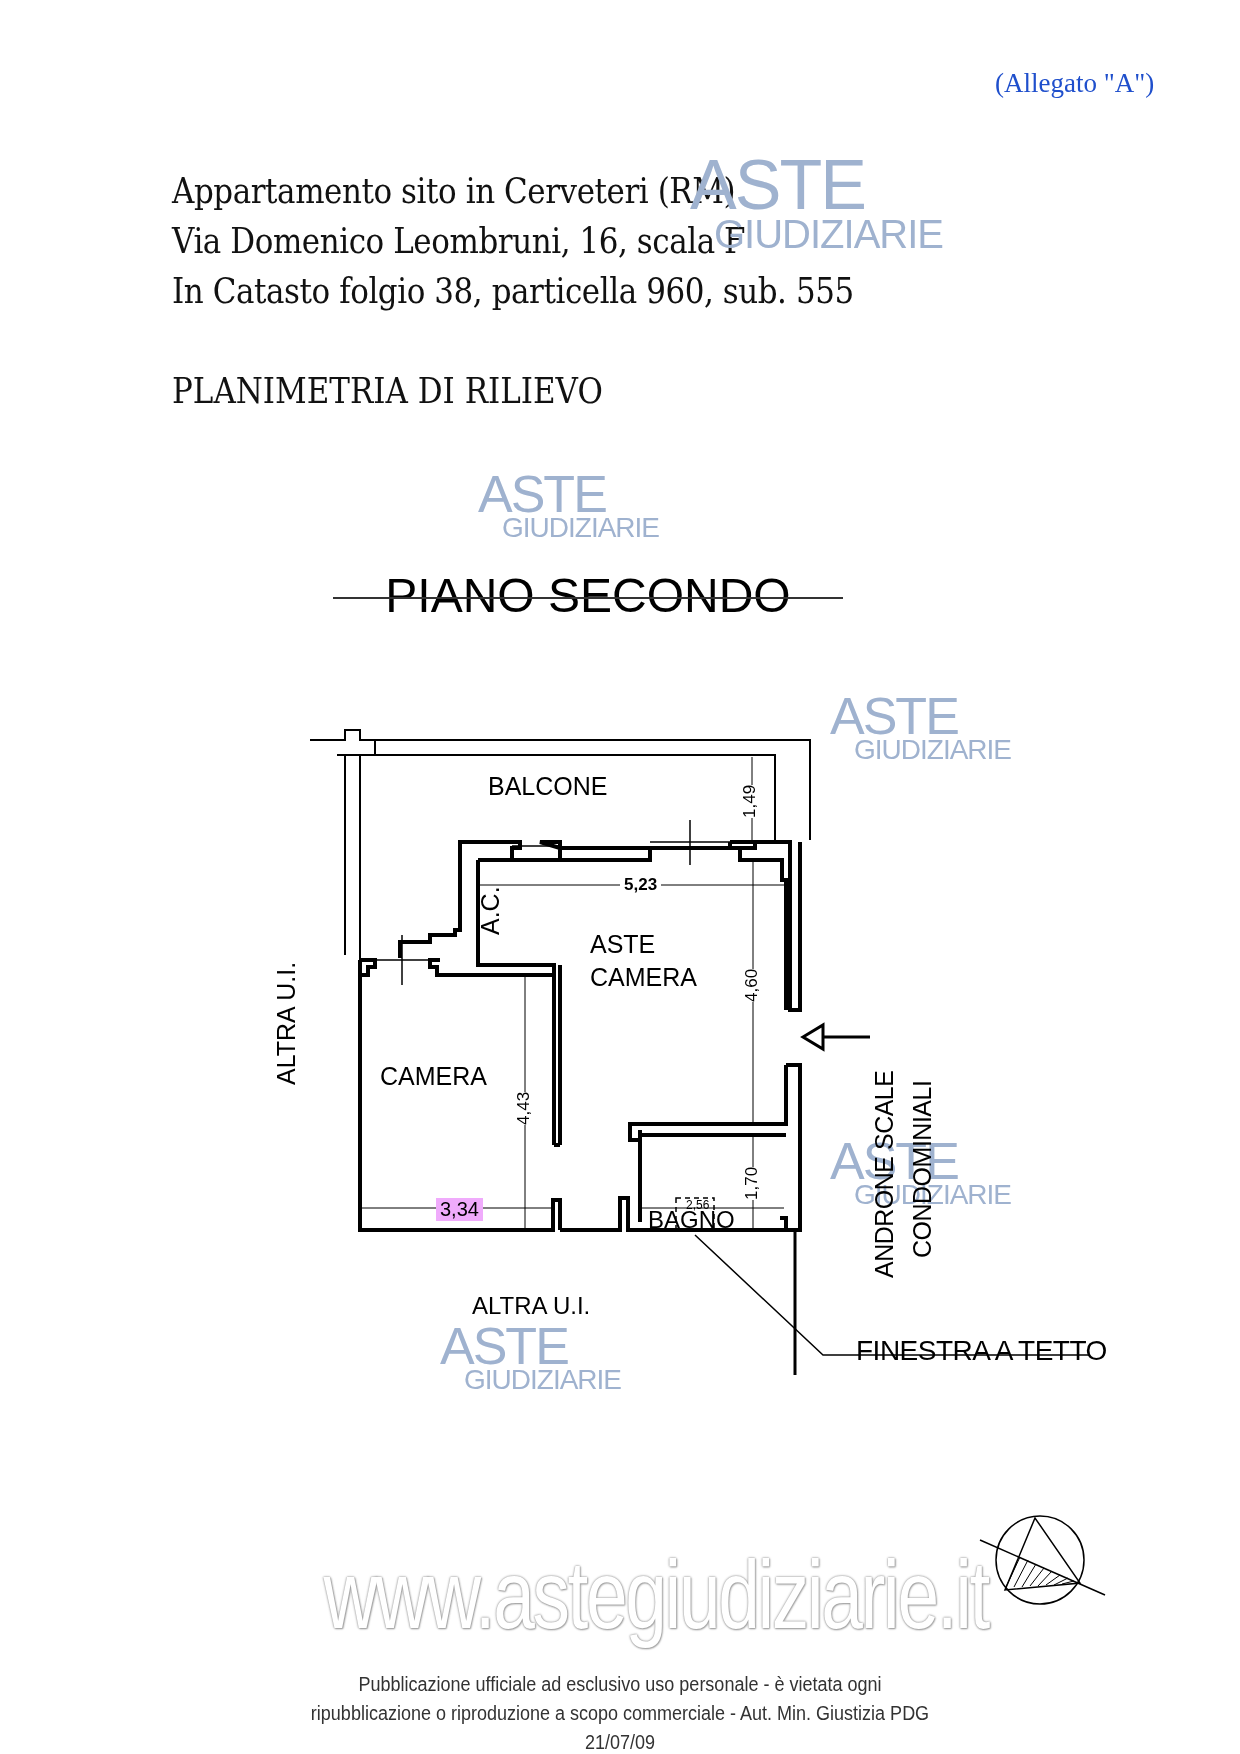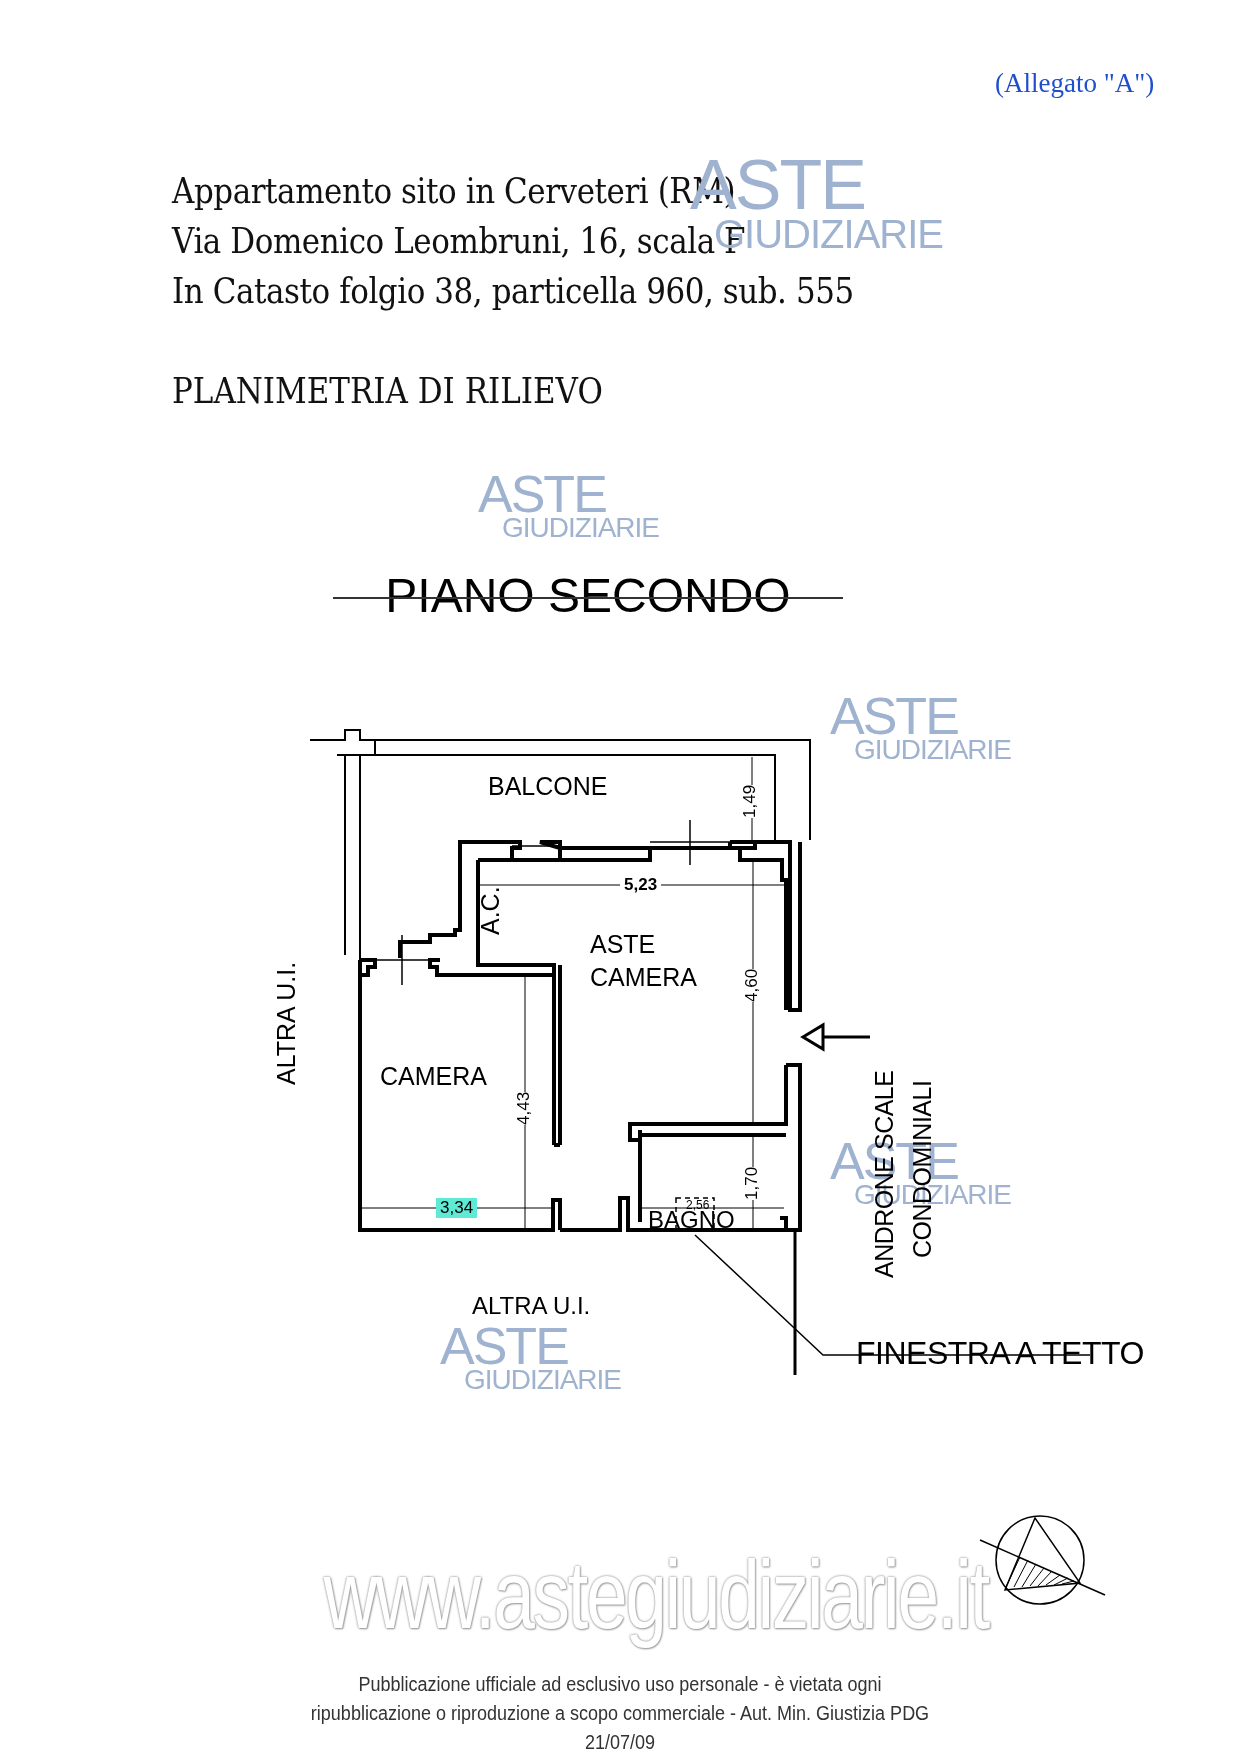--- a/index.html
+++ b/index.html
@@ -142,28 +142,28 @@
   <div>CAMERA</div>
 </div>
 <div class="abs" style="left:380px;top:1062px;font-family:'Liberation Sans',sans-serif;font-size:25px;">CAMERA</div>
 <div class="abs" style="left:648px;top:1206px;font-family:'Liberation Sans',sans-serif;font-size:24px;">BAGNO</div>
 <div class="abs" style="left:476px;top:895px;font-family:'Liberation Sans',sans-serif;font-size:25px;transform:rotate(-90deg);transform-origin:left top;width:60px;top:935px;">A.C.</div>
 
 <div class="abs" style="left:740px;top:780px;font-family:'Liberation Sans',sans-serif;font-size:17px;background:#fff;transform:rotate(-90deg);transform-origin:left top;top:818px;">1,49</div>
 <div class="abs" style="left:620px;top:875px;font-family:'Liberation Sans',sans-serif;font-size:17px;background:#fff;padding:0 4px;font-weight:bold;">5,23</div>
 <div class="abs" style="left:742px;top:1002px;font-family:'Liberation Sans',sans-serif;font-size:17px;background:#fff;transform:rotate(-90deg);transform-origin:left top;">4,60</div>
 <div class="abs" style="left:514px;top:1125px;font-family:'Liberation Sans',sans-serif;font-size:17px;background:#fff;transform:rotate(-90deg);transform-origin:left top;">4,43</div>
-<div class="abs" style="left:436px;top:1198px;font-family:'Liberation Sans',sans-serif;font-size:17px;background:#5eead4;padding:0 4px;">3,34</div>
+<div class="abs" style="left:436px;top:1198px;font-family:'Liberation Sans',sans-serif;font-size:20px;background:#f0abfc;padding:0 4px;">3,34</div>
 <div class="abs" style="left:686px;top:1198px;font-family:'Liberation Sans',sans-serif;font-size:12px;">2,56</div>
 <div class="abs" style="left:742px;top:1200px;font-family:'Liberation Sans',sans-serif;font-size:17px;background:#fff;transform:rotate(-90deg);transform-origin:left top;">1,70</div>
 
 <div class="abs" style="left:272px;top:1085px;font-family:'Liberation Sans',sans-serif;font-size:25px;transform:rotate(-90deg);transform-origin:left top;white-space:nowrap;">ALTRA U.I.</div>
 <div class="abs" style="left:472px;top:1292px;font-family:'Liberation Sans',sans-serif;font-size:24px;white-space:nowrap;">ALTRA U.I.</div>
 <div class="abs" style="left:870px;top:1278px;font-family:'Liberation Sans',sans-serif;font-size:25px;transform:rotate(-90deg);transform-origin:left top;white-space:nowrap;letter-spacing:-0.5px;">ANDRONE SCALE</div>
 <div class="abs" style="left:908px;top:1258px;font-family:'Liberation Sans',sans-serif;font-size:25px;transform:rotate(-90deg);transform-origin:left top;white-space:nowrap;letter-spacing:-0.5px;">CONDOMINIALI</div>
-<div class="abs" style="left:856px;top:1335px;font-family:'Liberation Sans',sans-serif;font-size:32px;white-space:nowrap;letter-spacing:-0.5px;">FINESTRA A TETTO</div>
+<div class="abs" style="left:856px;top:1335px;font-family:'Liberation Sans',sans-serif;font-size:28px;white-space:nowrap;letter-spacing:-0.5px;">FINESTRA A TETTO</div>
 
 <div class="abs url">www.astegiudiziarie.it</div>
 <div class="abs disclaimer">
   <div>Pubblicazione ufficiale ad esclusivo uso personale - è vietata ogni</div>
   <div>ripubblicazione o riproduzione a scopo commerciale - Aut. Min. Giustizia PDG 21/07/09</div>
 
 </div>
 
 </body></html>

